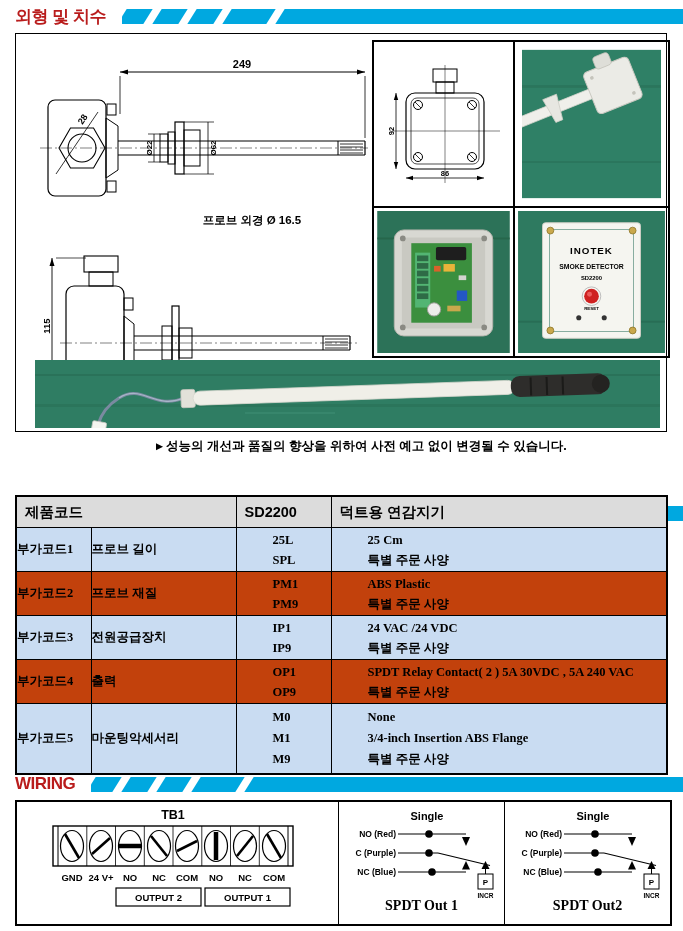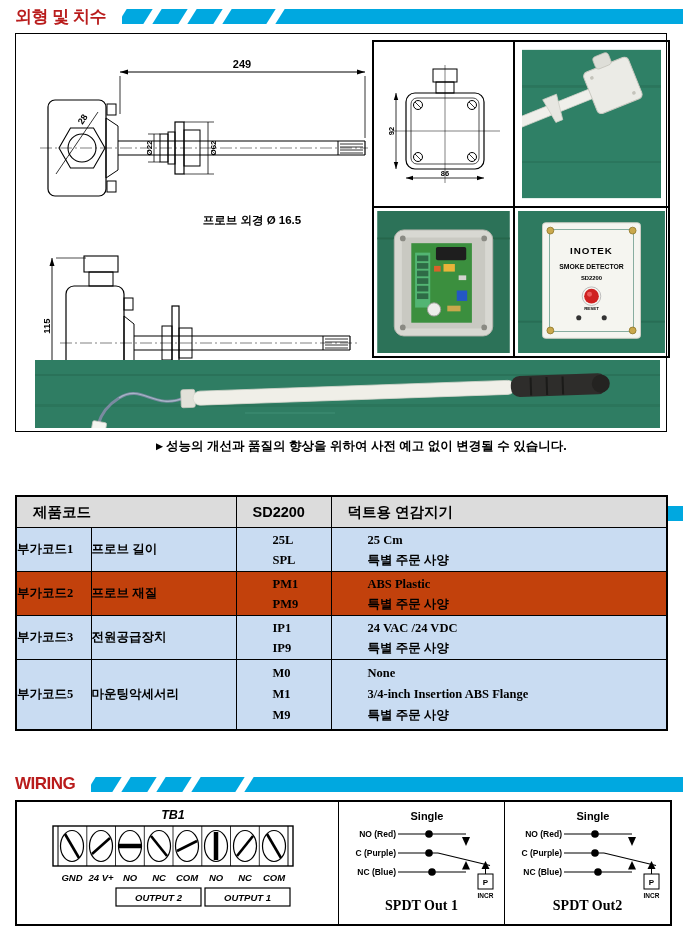--- a/index.html
+++ b/index.html
@@ -24,35 +24,35 @@
   .pcell{border:0.8px solid #000;display:flex;align-items:center;justify-content:center;overflow:hidden;}
 
   .note-line{position:absolute;left:0;top:438px;width:100%;text-align:center;
              font-size:12.5px;font-weight:bold;color:#000;padding-left:20px;}
 
   
   table.order{position:absolute;left:15px;top:495px;width:653px;border-collapse:collapse;
               table-layout:fixed;border:2px solid #000;}
   table.order td,table.order th{border:1.2px solid #000;padding:0;vertical-align:middle;}
   table.order th{height:30px;background:#DCDCDC;font-family:"Liberation Sans",sans-serif;
-                 font-size:14.5px;font-weight:bold;text-align:left;padding-left:16px;color:#000;}
+                 font-size:14.5px;font-weight:bold;text-align:left;padding-left:8px;color:#000;}
   table.order td{font-family:"Liberation Serif",serif;font-weight:bold;font-size:12.5px;color:#000;}
   tr.rowA{background:#C9DCF2;}
   tr.rowB{background:#c2410c;}
   tr.r2{height:44px;} tr.r3{height:70px;}
   .cell-pad{padding-left:8px;}
   .stack{display:flex;flex-direction:column;justify-content:center;padding-left:28px;}
   .stack .ln{line-height:20px;padding-left:8px;white-space:nowrap;}
   tr.r3 .stack .ln{line-height:21px;}
 
   
   .wire-box{position:absolute;left:15px;top:800px;width:653px;height:122px;border:2px solid #000;
             display:flex;}
   .wire-cell{height:100%;box-sizing:border-box;}
-  .wc1{width:361px;border-right:1.2px solid #000;font-style:italic;}
+  .wc1{width:361px;border-right:1.2px solid #000;}
   .wc2{width:167px;border-right:1.2px solid #000;}
   .wc3{flex:1;}
   .spdt-wrap{display:flex;flex-direction:column;align-items:center;height:100%;}
   .spdt-caption{font-family:"Liberation Serif",serif;font-weight:bold;font-size:14px;margin-top:-2px;}
 
   svg text{fill:#000;}
   .dwg{position:absolute;}
 </style>
 </head>
 <body>
@@ -342,20 +342,36 @@
       <td class="cell-pad">전원공급장치</td>
       <td>
             <div class="stack">
         <div class="ln">IP1</div>
         <div class="ln">IP9</div>
       </div>
           </td>
       <td>
             <div class="stack">
         <div class="ln">24 VAC /24 VDC</div>
+        <div class="ln">특별 주문 사양</div>
+      </div>
+          </td>
+    </tr>
+    <tr class="rowB r2">
+      <td class="cell-pad">부가코드4</td>
+      <td class="cell-pad">출력</td>
+      <td>
+            <div class="stack">
+        <div class="ln">OP1</div>
+        <div class="ln">OP9</div>
+      </div>
+          </td>
+      <td>
+            <div class="stack">
+        <div class="ln">SPDT Relay Contact( 2 )  5A 30VDC , 5A 240 VAC</div>
         <div class="ln">특별 주문 사양</div>
       </div>
           </td>
     </tr>
     <tr class="rowA r3">
       <td class="cell-pad">부가코드5</td>
       <td class="cell-pad">마운팅악세서리</td>
       <td>
             <div class="stack">
         <div class="ln">M0</div>

